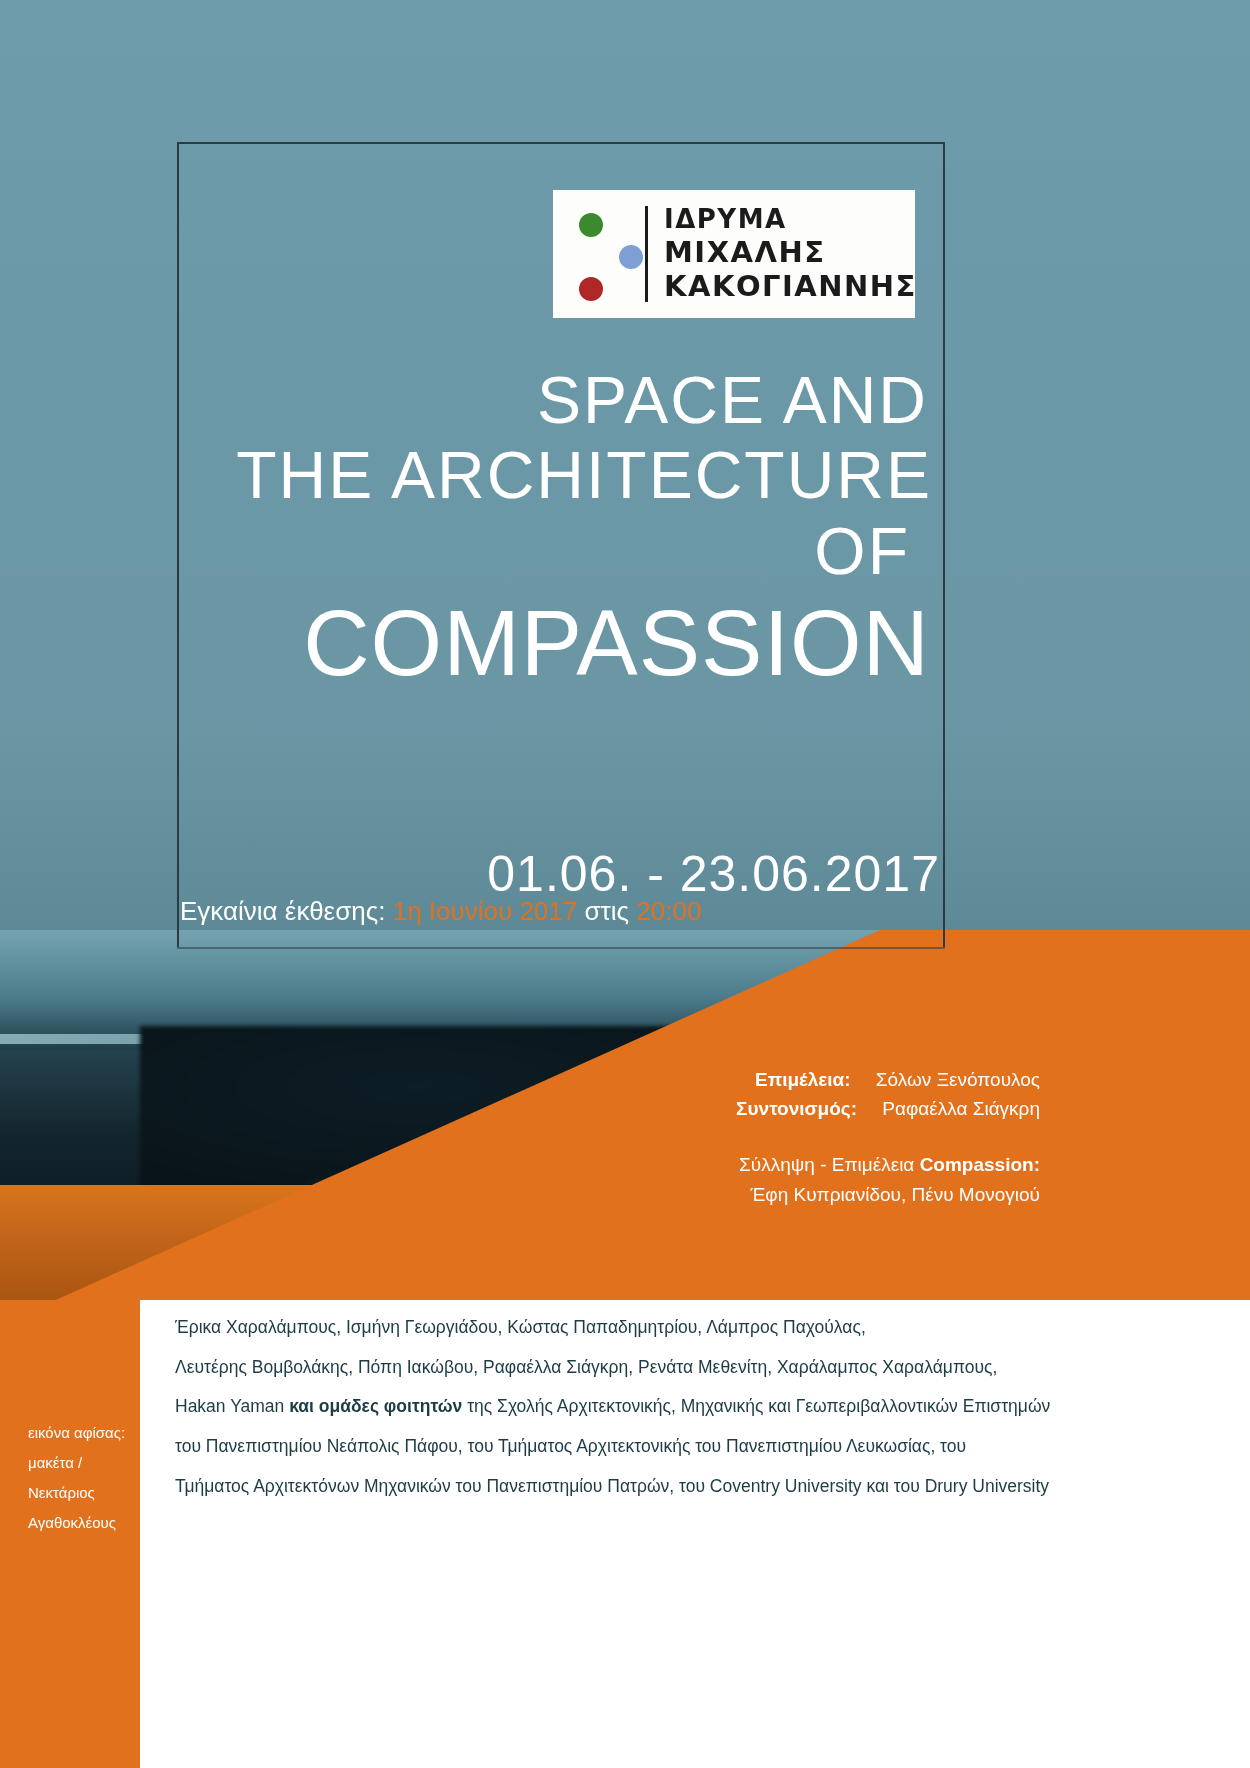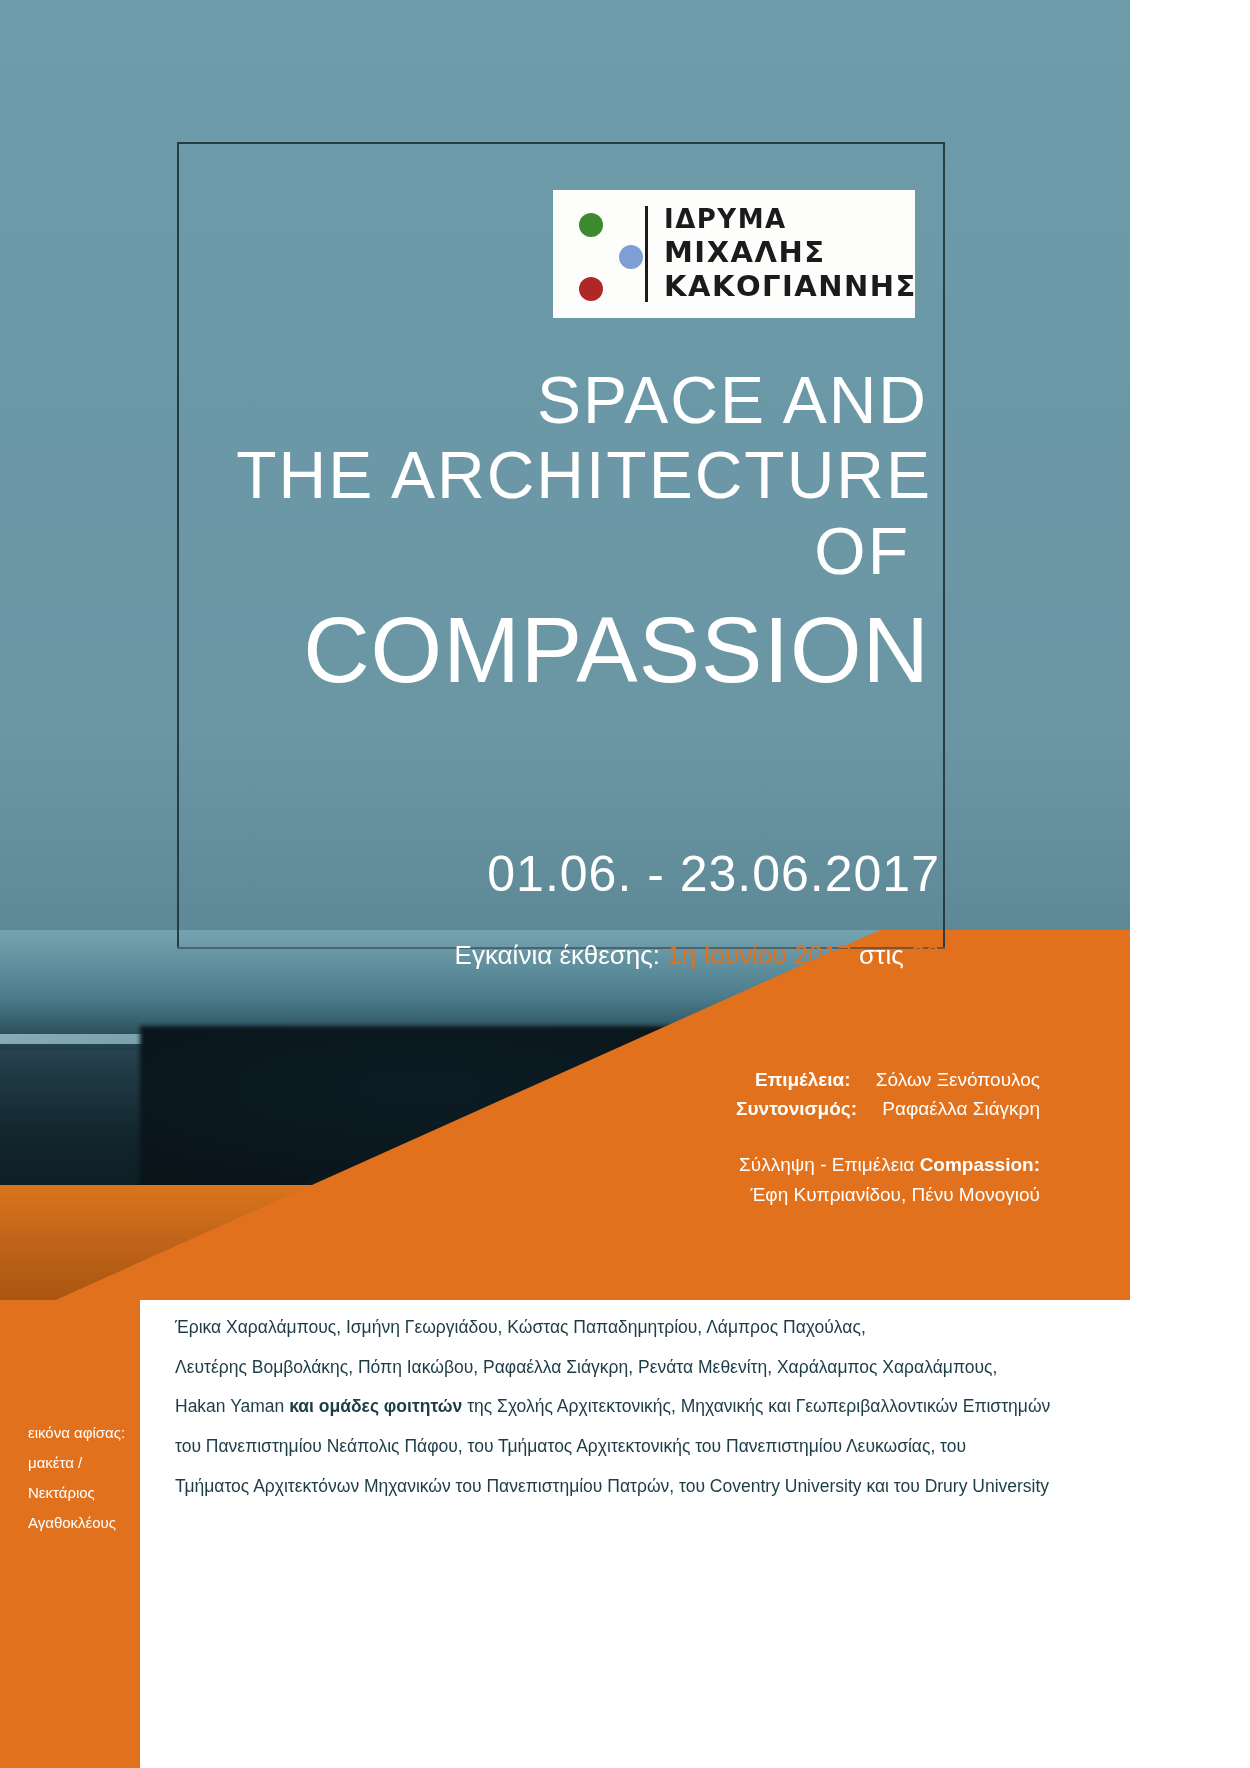--- a/index.html
+++ b/index.html
@@ -7,21 +7,21 @@
   body {
     width:1250px; height:1768px;
     font-family:"Liberation Sans", sans-serif;
     background:#ffffff;
     overflow:hidden;
     position:relative;
   }
 
   
   #poster {
-    position:absolute; left:0; top:0; width:1130px; height:1768px;
+    position:absolute; left:0; top:0; width:1250px; height:1768px;
     background:#6d9aa8;
     overflow:hidden;
   }
 
   
   .photo-top {
     position:absolute; left:0; top:0; width:1250px; height:940px;
     background:
       linear-gradient(180deg,#6e9cab 0%, #6b98a7 45%, #6b96a4 78%, #5d8896 100%);
   }
@@ -118,31 +118,31 @@
     position:absolute; left:180px; top:367px; width:760px;
     text-align:right; color:#ffffff;
     font-family:"Liberation Sans", sans-serif;
     font-weight:300;
     letter-spacing:2px;
     line-height:1.02;
   }
   .t1 { font-size:66px; padding-right:12px; }
   .t2 { font-size:66px; padding-right:8px; margin-top:8px; }
   .t3 { font-size:66px; padding-right:30px; margin-top:8px; }
-  .t4 { font-size:92px; margin-top:19px; padding-right:10px; letter-spacing:1px; }
+  .t4 { font-size:92px; margin-top:12px; padding-right:10px; letter-spacing:1px; }
 
   
   .dates {
     position:absolute; left:180px; top:845px; width:760px;
     text-align:right; color:#ffffff;
     font-size:50px; font-weight:300; letter-spacing:1px;
   }
   .opening {
-    position:absolute; left:180px; top:940px; width:760px;
-    text-align:right; color:#ffffff; font-size:26px; font-weight:300;margin-left:36px;
+    position:absolute; left:180px; top:896px; width:760px;
+    text-align:left; color:#ffffff; font-size:26px; font-weight:300;
   }
   .opening .hl { color:#e2711d; }
   .venue {
     position:absolute; left:180px; top:962px; width:760px;
     text-align:right; color:#ffffff; font-size:21px; font-weight:400;
   }
 
   
   .credits {
     position:absolute; left:600px; top:1065px; width:440px;

